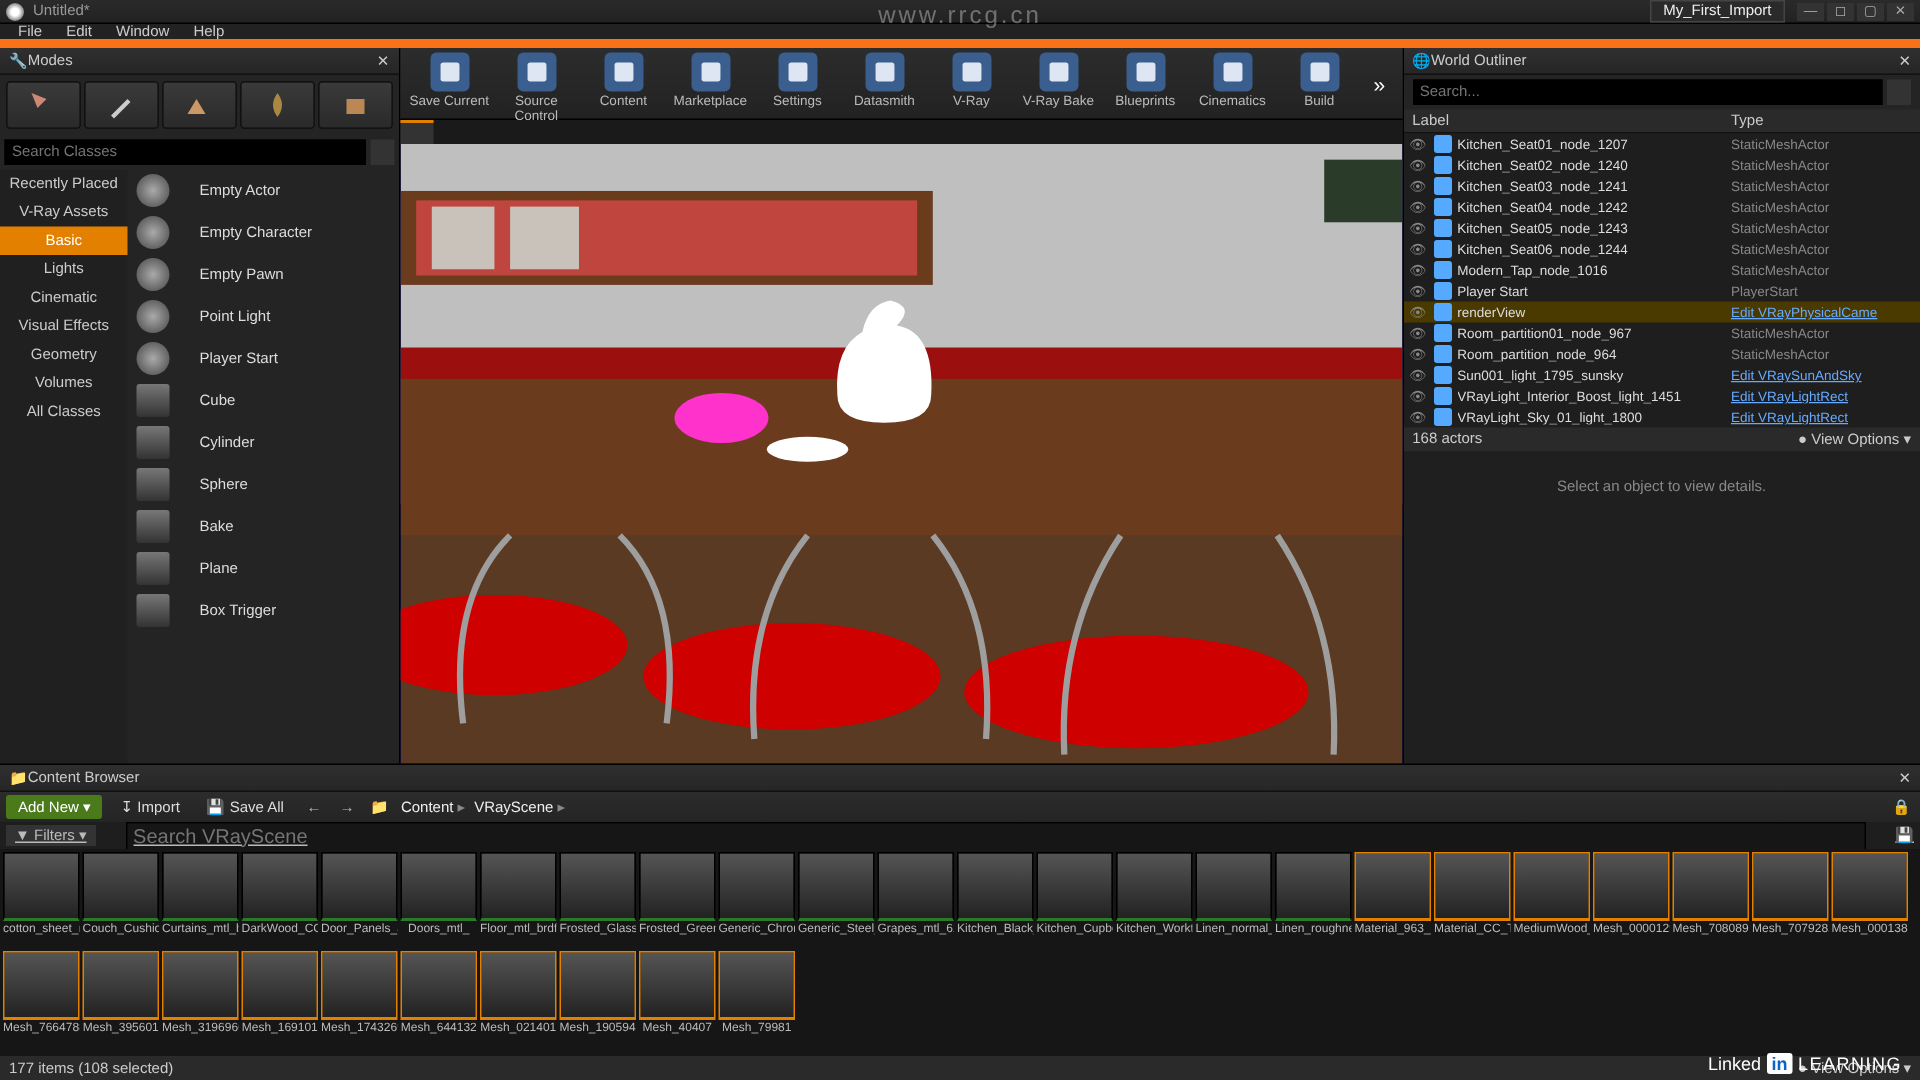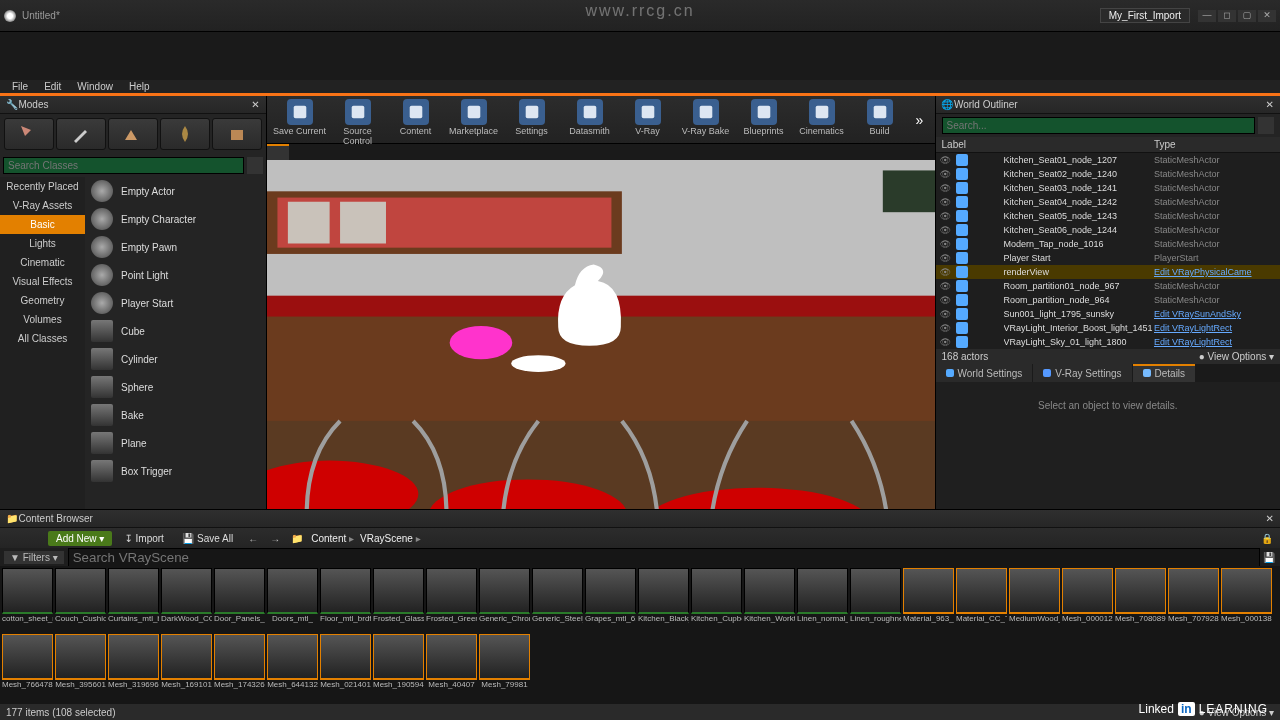--- a/index.html
+++ b/index.html
@@ -1,47 +1,47 @@
 <!DOCTYPE html>
 <html><head>
 <meta charset="utf-8">
 <style>
 * { box-sizing: border-box; margin: 0; padding: 0; font-family: "Segoe UI", Arial, sans-serif; }
 body { width: 1280px; height: 720px; background: #1a1a1a; color: #bbb; font-size: 10px; overflow: hidden; position: relative; }
 
 
-.titlebar { height: 32px; background: linear-gradient(#2a2a2a,#222); display: flex; align-items: center; padding: 0 4px; border-bottom: 1px solid #000; }
+.titlebar { height: 16px; background: linear-gradient(#2a2a2a,#222); display: flex; align-items: center; padding: 0 4px; border-bottom: 1px solid #000; }
 .titlebar .logo { width: 12px; height: 12px; background: radial-gradient(circle,#fff 30%,#888 70%); border-radius: 50%; margin-right: 6px; }
 .titlebar .title { flex: 1; color: #999; font-size: 10px; }
 .titlebar .projname { background: #2a2a2a; padding: 1px 8px; color: #eee; border: 1px solid #444; margin-right: 6px; }
 .winbtn { width: 18px; height: 12px; background: #333; margin-left: 2px; text-align: center; line-height: 11px; color: #aaa; font-size: 9px; }
 
 
-.menubar { height: 16px; background: #222; display: flex; align-items: center; padding: 0 4px; border-bottom: 3px solid #f97316; margin-top: 48px; }
+.menubar { height: 16px; background: #222; display: flex; align-items: center; padding: 0 4px; border-bottom: 6px solid #f97316; }
 .menubar span { padding: 0 8px; color: #ccc; cursor: pointer; }
 
 
 .main { display: flex; height: calc(100% - 32px); }
 
 
 .left { width: 270px; background: #242424; display: flex; flex-direction: column; border-right: 1px solid #000; }
 .panelhead { height: 18px; background: linear-gradient(#2f2f2f,#262626); display: flex; align-items: center; padding: 0 6px; color: #ccc; border-bottom: 1px solid #111; }
 .panelhead .x { margin-left: auto; }
 .modeicons { height: 40px; display: flex; padding: 4px; gap: 2px; }
 .modeicons div { flex: 1; background: linear-gradient(#3a3a3a,#2a2a2a); border: 1px solid #111; border-radius: 3px; display:flex; align-items:center; justify-content:center; }
 .modeicons svg { width: 20px; height: 20px; }
 .searchrow { display: flex; padding: 3px; gap: 3px; }
-.searchrow input { flex:1; background:#14532d; border:1px solid #000; color:#999; padding:2px 4px; font-size:10px; }
+.searchrow input { flex:1; background:#000000; border:1px solid #000; color:#999; padding:2px 4px; font-size:10px; }
 .searchrow .sbtn { width: 16px; background:#333; }
 .catsplit { display: flex; flex: 1; overflow: hidden; }
 .cats { width: 85px; background: #202020; }
 .cats div { padding: 4px 6px; color: #ccc; cursor: pointer; text-align: center; }
 .cats div.sel { background: #e38000; color: #fff; }
 .items { flex: 1; overflow: auto; }
-.items .it { display: flex; align-items: center; padding: 3px 6px; gap: 8px; }
+.items .it { display: flex; align-items: center; padding: 3px 6px; gap: 20px; }
 .items .it .thumb { width: 22px; height: 22px; background: radial-gradient(circle,#aaa,#444); border-radius: 50%; }
 .items .it .thumb.sq { border-radius: 2px; background: linear-gradient(#777,#333); }
 .items .it span { color: #ddd; }
 
 
 .center { flex: 1; display: flex; flex-direction: column; background: #1a1a1a; }
 .toolbar { height: 48px; background: linear-gradient(#2c2c2c,#222); display: flex; align-items: flex-start; padding: 2px 4px; border-bottom: 1px solid #000; }
 .tbtn { width: 58px; text-align: center; color: #bbb; font-size: 9px; padding-top:1px; }
 .tbtn .ticon { width: 26px; height: 26px; margin: 0 auto 1px; background: #3a5f8f; border-radius: 4px; display:flex;align-items:center;justify-content:center; }
 .tbtn .ticon svg { width:18px; height:18px; }
@@ -63,41 +63,41 @@
 .right { width: 350px; background: #242424; display: flex; flex-direction: column; border-left: 1px solid #000; }
 .right .searchrow { padding: 3px 6px; }
 .olhead { display: flex; background: #2a2a2a; padding: 2px 6px; border-bottom: 1px solid #111; color: #ccc; }
 .olhead .c1 { flex: 1; }
 .olhead .c2 { width: 120px; }
 .ollist { flex: 1; overflow: auto; max-height: 196px; background:#1e1e1e; }
 .olrow { display: flex; align-items: center; padding: 1px 4px; font-size: 9px; }
 .olrow.sel { background: #4a3a00; }
 .olrow .eye { width: 12px; color: #888; }
 .olrow .ico2 { width: 12px; height: 12px; margin: 0 4px; background: #5af; border-radius: 2px; }
-.olrow .nm { flex: 1; color: #ddd; white-space: nowrap; overflow: hidden; text-overflow: ellipsis; margin-left: 32px; }
+.olrow .nm { flex: 1; color: #ddd; white-space: nowrap; overflow: hidden; text-overflow: ellipsis; }
 .olrow .ty { width: 122px; color: #888; white-space: nowrap; overflow:hidden; }
 .olrow .ty.link { color: #6af; text-decoration: underline; }
 .olfoot { background: #2a2a2a; padding: 2px 6px; display: flex; color: #ccc; }
 .olfoot .spacer { flex: 1; }
 
 .tabsrow { display: flex; background: #1a1a1a; height: 18px; }
 .tabsrow .tb { padding: 2px 10px; background: #2a2a2a; margin-right: 1px; color: #bbb; display:flex; align-items:center; gap:4px;}
 .tabsrow .tb.act { background: #333; border-top: 2px solid #e38000; padding-top:0; }
 .tabsrow .tb .dot { width:8px; height:8px; background:#5af; border-radius:2px;}
 .detailbody { flex: 1; background: #1f1f1f; display: flex; align-items: flex-start; justify-content: center; padding-top: 18px; color: #888; }
 
 
 .cbwrap { position: absolute; left: 0; right: 0; bottom: 0; height: 211px; background: #222; border-top: 1px solid #000; display:flex; flex-direction:column;}
 .cbbar { height: 20px; display: flex; align-items: center; padding: 0 4px; gap: 6px; background: linear-gradient(#2c2c2c,#242424); }
-.cbbar .addnew { background: #4a7a1a; padding: 2px 8px; color: #fff; border-radius: 2px; margin-left: 44px; }
+.cbbar .addnew { background: #4a7a1a; padding: 2px 8px; color: #fff; border-radius: 2px; }
 .cbbar .bbtn { padding: 2px 6px; color: #ddd; }
 .cbbar .arrow { width: 16px; text-align: center; }
 .cbbar .crumb { color: #eee; }
 .cbbar .chev::after { content: " ▸"; color: #888; }
-.cbbar2 { height: 18px; display: flex; align-items: center; padding: 0 4px; background: #1e1e1e; gap:4px;}
+.cbbar2 { height: 18px; display: flex; align-items: center; padding: 0 4px; background: #1e1e1e; gap:20px;text-decoration:underline;}
 .cbbar2 .fbtn { background: #333; padding: 1px 6px; }
 .cbbar2 input { flex:1; background:#161616; border:1px solid #000; color:#d946ef; padding:1px 4px; }
 .cbgrid { flex:1; overflow:auto; display:flex; flex-wrap:wrap; padding:2px; gap:2px; align-content:flex-start; background:#161616;}
 .asset { width: 51px; }
 .asset .ath { width: 51px; height: 46px; background: linear-gradient(#555,#222); border: 1px solid #000; border-bottom: 2px solid #2a7a2a; }
 .asset .ath.sel { border: 1px solid #e38000; border-bottom-width:2px; }
 .asset .anm { font-size: 8px; text-align: center; color: #bbb; line-height: 1; padding: 1px 0; height:18px; overflow:hidden;}
 .cbfoot { height: 16px; background: #2a2a2a; display: flex; align-items: center; padding: 0 6px; color: #ccc; }
 .cbfoot .spacer{flex:1;}
 
@@ -472,34 +472,20 @@
           <span class="nm">VRayLight_Sky_01_light_1800</span>
           <span class="ty link">Edit VRayLightRect</span>
         </div>
       </div>
     <div class="olfoot">
       <span>168 actors</span>
       <span class="spacer"></span>
       <span>● View Options ▾</span>
     </div>
 
-    <div class="tabsrow">
-      <div class="tb">
-          <span class="dot"></span>
-          <span>World Settings</span>
-        </div>
-      <div class="tb">
-          <span class="dot" style="background:#59f;"></span>
-          <span>V-Ray Settings</span>
-        </div>
-      <div class="tb act">
-          <span class="dot" style="background:#7bf;"></span>
-          <span>Details</span>
-        </div>
-    </div>
     <div class="detailbody">
       <span>Select an object to view details.</span>
     </div>
   </div>
 </div>
 
 <div class="cbwrap">
   <div class="panelhead">
     📁 <span>Content Browser</span>
     <span class="x">✕</span>

